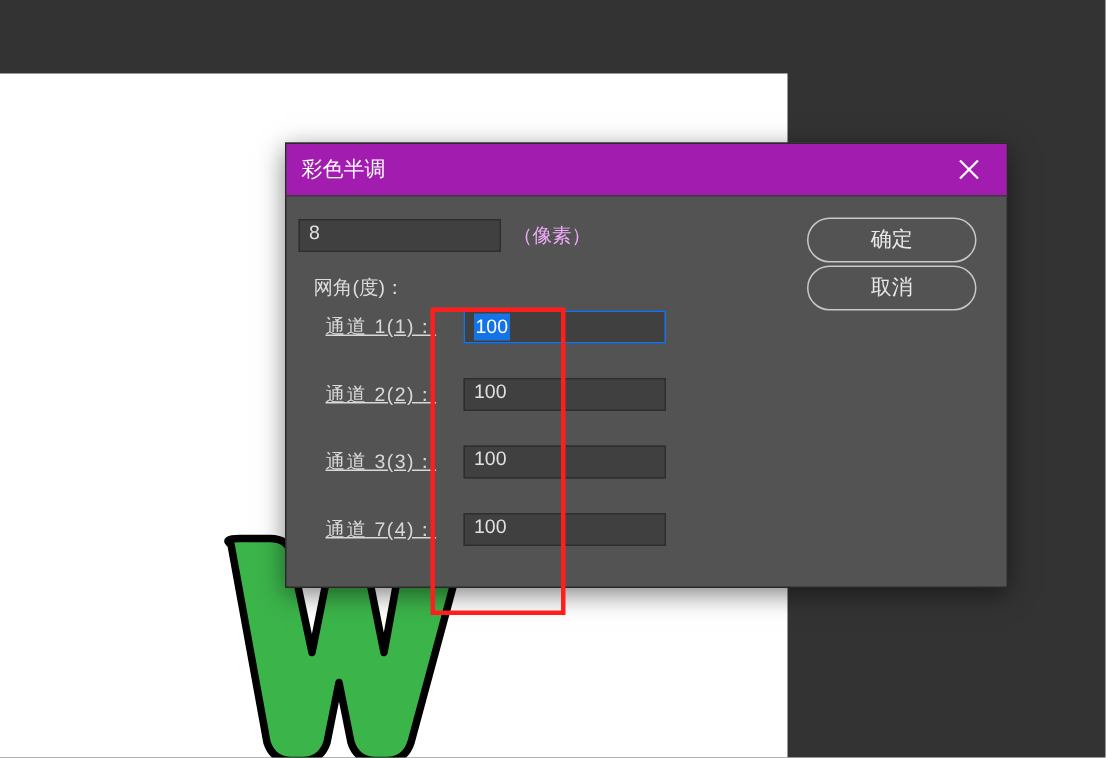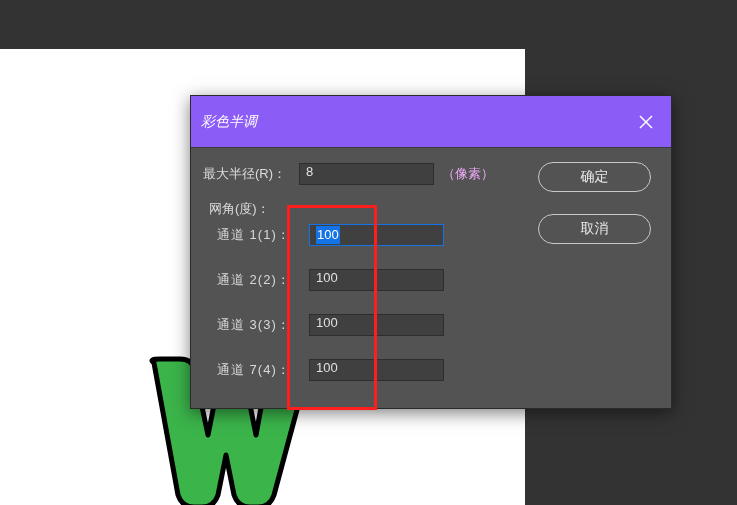--- a/index.html
+++ b/index.html
@@ -27,27 +27,26 @@
   .dialog {
     position: absolute;
     left: 190px;
     top: 95px;
     width: 482px;
     background: #535353;
     border: 1px solid #2a2a2a;
     box-shadow: 0 4px 16px rgba(0,0,0,0.5);
   }
   .dialog-titlebar {
-    height: 52px;
-    background: #8b5cf6;
+    height: 35px;
+    background: #a21caf;
     display: flex;
     align-items: center;
     padding: 0 10px;
     border-bottom: 1px solid #3a3a3a;
-    font-style: italic;
   }
   .dialog-title {
     color: #ffffff;
     font-size: 14px;
     flex: 1;
   }
   .close-btn {
     width: 30px;
     height: 30px;
     display: flex;
@@ -118,29 +117,30 @@
     height: 22px;
     margin-bottom: 23px;
   }
   .channel-row:last-child { margin-bottom: 0; }
   .channel-label {
     width: 110px;
     text-align: left;
     padding-left: 18px;
     color: #d8d8d8;
     letter-spacing: 1px;
+    text-decoration: underline;
   }
 
   .buttons {
     position: absolute;
     right: 20px;
     top: 14px;
     display: flex;
     flex-direction: column;
-    gap: 22px;
+    gap: 2px;
     text-align: center;
   }
   .btn {
     width: 113px;
     height: 30px;
     border: 1px solid #c8c8c8;
     border-radius: 15px;
     background: transparent;
     color: #e8e8e8;
     font-size: 14px;
@@ -199,21 +199,20 @@
     <div class="close-btn">
       <svg width="14" height="14" viewBox="0 0 14 14">
         <line x1="1" y1="1" x2="13" y2="13" stroke-width="1.5"></line>
         <line x1="13" y1="1" x2="1" y2="13" stroke-width="1.5"></line>
       </svg>
     </div>
   </div>
   <div class="dialog-body">
 
     <div class="row">
-      <div class="row-label">最大半径(R)：</div>
       <div class="input"><span>8</span></div>
       <div class="unit">（像素）</div>
     </div>
 
     <div class="row-subtitle">网角(度)：</div>
 
     <div class="channel-row">
       <div class="channel-label">通道 1(1)：</div>
       <div class="input focused selected-text"><span class="sel-inner">100</span></div>
     </div>

